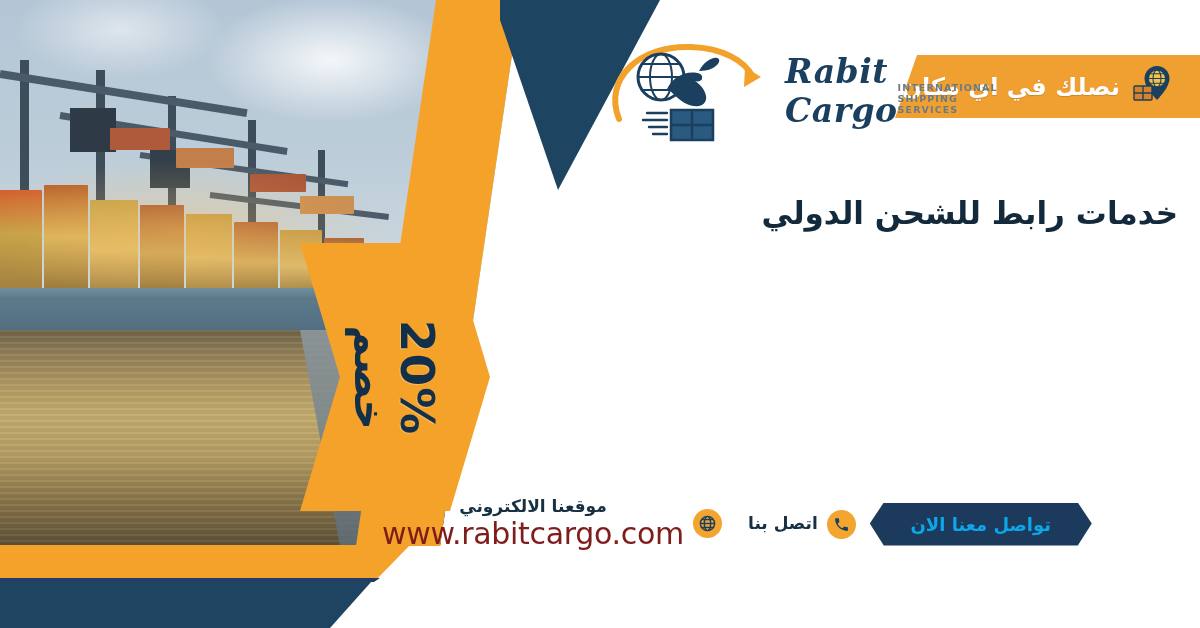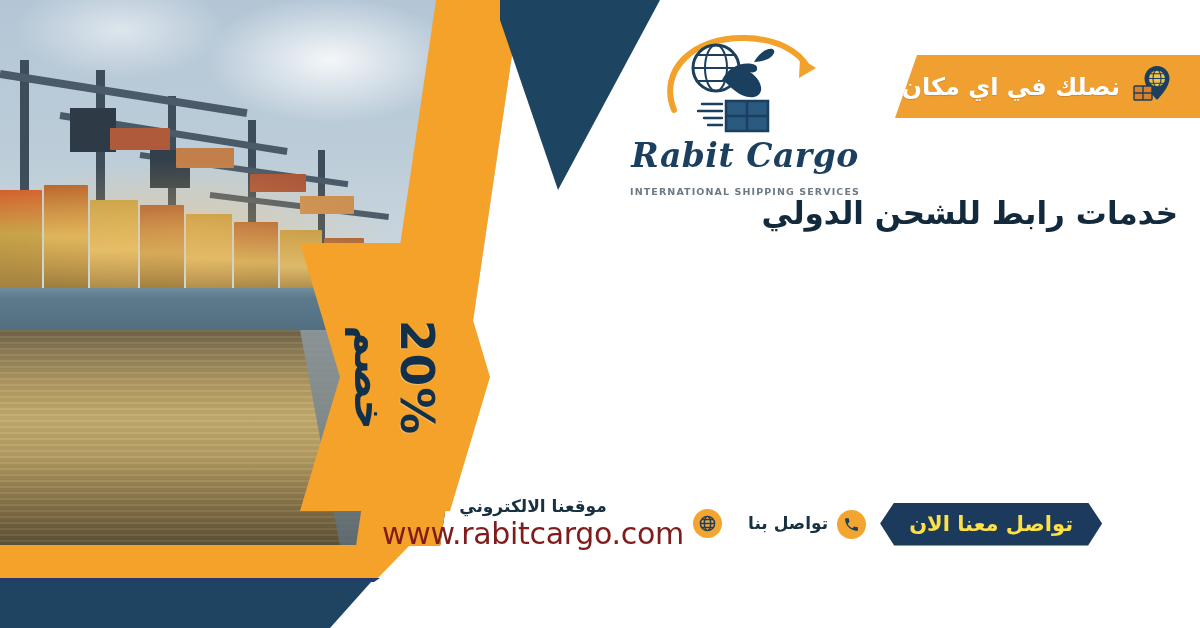--- a/index.html
+++ b/index.html
@@ -127,22 +127,22 @@
     padding-right:28px;box-sizing:border-box;gap:10px;
   }
   .ribbon-text{
     color:#ffffff;font-size:24px;font-weight:bold;direction:rtl;
     text-shadow:0 1px 1px rgba(0,0,0,.15);
   }
   .pin-icon{width:42px;height:46px;flex:0 0 auto;}
 
   
   .logo-wrap{
-    position:absolute;left:595px;top:28px;width:300px;height:180px;
-    display:flex;flex-direction:column;align-items:center;justify-content:flex-start;
+    position:absolute;left:595px;top:3px;width:300px;height:180px;
+    display:flex;flex-direction:row;align-items:center;justify-content:flex-start;
   }
   .logo-mark{position:relative;width:190px;height:112px;}
   .logo-text{
     font-family:"DejaVu Serif","Liberation Serif",serif;
     font-style:italic;font-weight:bold;font-size:33px;color:#1B3F5E;
     letter-spacing:.5px;margin-top:-4px;
   }
   .logo-sub{
     font-size:9.5px;letter-spacing:1.1px;color:#6d7a84;font-weight:bold;
     margin-top:11px;
@@ -169,21 +169,21 @@
     display:flex;align-items:center;justify-content:flex-end;gap:14px;
     direction:rtl;
   }
   .cta-btn{
     position:relative;width:222px;height:43px;background:#1C3B5C;
     clip-path:polygon(14px 0, 208px 0, 222px 21px, 208px 43px, 14px 43px, 0 21px);
     display:flex;align-items:center;justify-content:center;
     border:0;
   }
   .cta-btn span{
-    color:#fde047;font-size:21px;font-weight:bold;direction:rtl;
+    color:#0ea5e9;font-size:18px;font-weight:bold;direction:rtl;
   }
   .contact-item{display:flex;align-items:center;gap:9px;}
   .contact-txt{direction:rtl;text-align:center;line-height:1.15;margin-left:12px;}
   .contact-label{font-size:17px;font-weight:bold;color:#173042;display:block;}
   .contact-value{font-size:30px;font-weight:normal;color:#7f1d1d;display:block;direction:ltr;letter-spacing:-.3px;}
   .round-icon{
     width:29px;height:29px;border-radius:50%;background:#F3A52F;
     display:flex;align-items:center;justify-content:center;flex:0 0 auto;
   }
 </style>
@@ -302,21 +302,21 @@
       <span>تواصل معنا الان</span>
     </div>
 
     <div class="contact-item">
       <span class="round-icon">
         <svg width="17" height="17" viewBox="0 0 24 24" fill="#1B3F5E">
           <path d="M6.6 10.8c1.4 2.8 3.8 5.2 6.6 6.6l2.2-2.2c.3-.3.7-.4 1-.2 1.2.4 2.4.6 3.6.6.6 0 1 .4 1 1V20c0 .6-.4 1-1 1C10.6 21 3 13.4 3 4c0-.6.4-1 1-1h3.4c.6 0 1 .4 1 1 0 1.3.2 2.5.6 3.6.1.3 0 .7-.2 1l-2.2 2.2z"></path>
         </svg>
       </span>
       <span class="contact-txt">
-        <span class="contact-label">تواصل بنا</span>
+        <span class="contact-label">اتصل بنا</span>
       </span>
     </div>
 
     <div class="contact-item">
       <span class="round-icon">
         <svg width="19" height="19" viewBox="0 0 24 24" fill="none" stroke="#1B3F5E" stroke-width="1.8">
           <circle cx="12" cy="12" r="9"></circle>
           <ellipse cx="12" cy="12" rx="4" ry="9"></ellipse>
           <line x1="3" y1="12" x2="21" y2="12"></line>
           <line x1="5" y1="7" x2="19" y2="7"></line>

